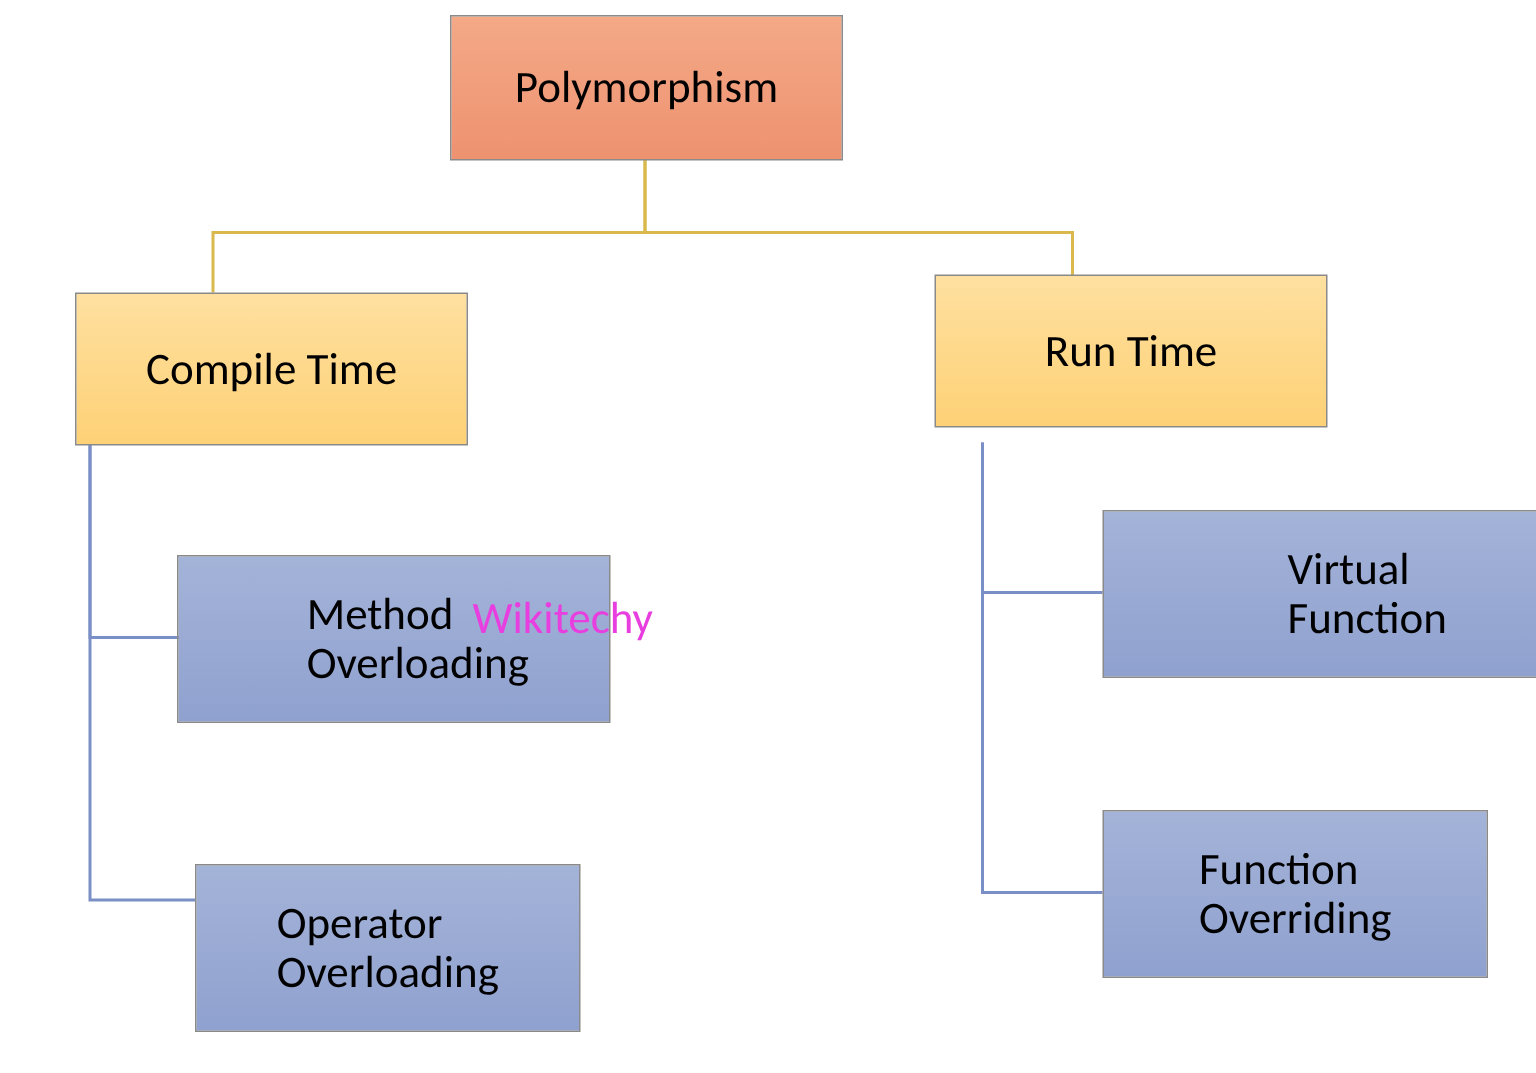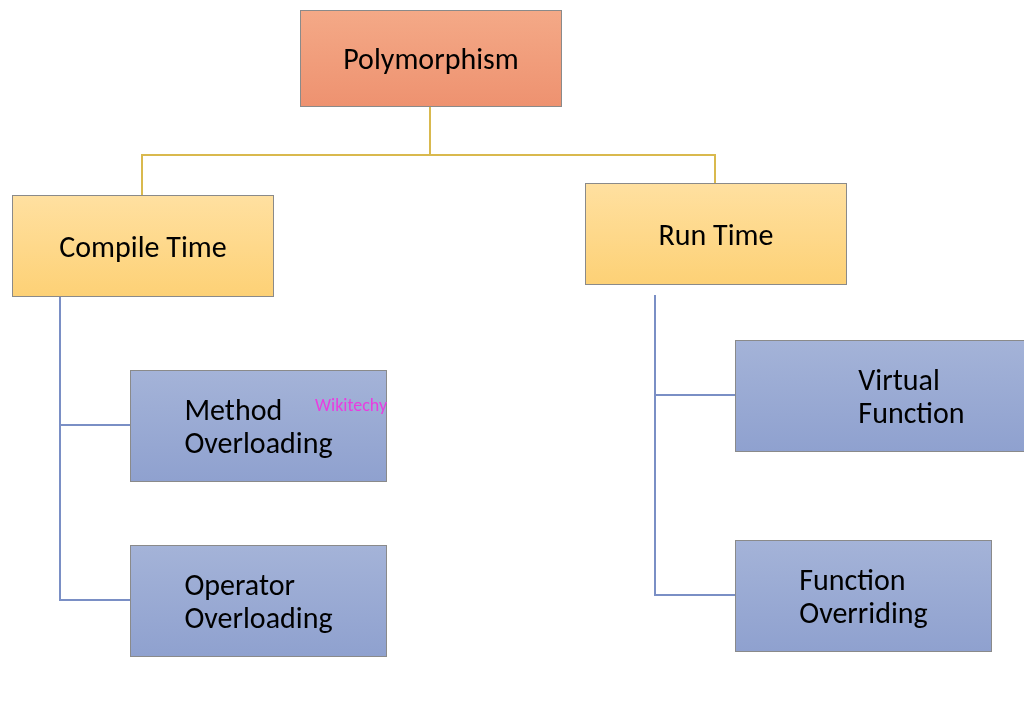--- a/index.html
+++ b/index.html
@@ -23,46 +23,48 @@
     }
     .box-root {
       background: linear-gradient(to bottom, #f4a987 0%, #ee9270 100%);
       left: 300px;
       top: 10px;
       width: 260px;
       height: 95px;
     }
     .box-yellow {
       background: linear-gradient(to bottom, #ffe0a0 0%, #fdd176 100%);
+      margin-left: 38px;
     }
     .box-blue {
       background: linear-gradient(to bottom, #a4b3d8 0%, #8fa1cf 100%);
     }
     .compile-time {
       left: 12px;
       top: 195px;
       width: 260px;
       height: 100px;
     }
     .run-time {
       left: 585px;
       top: 183px;
       width: 260px;
       height: 100px;
     }
     .method-overloading {
-      left: 130px;
+      left: 118px;
       top: 370px;
       width: 255px;
       height: 110px;
       line-height: 1.1;
+      padding-left: 32px;
     }
     .operator-overloading {
       left: 130px;
-      top: 545px;
+      top: 576px;
       width: 255px;
       height: 110px;
       line-height: 1.1;
     }
     .virtual-function {
       left: 735px;
       top: 340px;
       width: 255px;
       height: 110px;
       line-height: 1.1;
@@ -71,21 +73,21 @@
     .function-overriding {
       left: 735px;
       top: 540px;
       width: 255px;
       height: 110px;
       line-height: 1.1;
     }
     .watermark {
       position: absolute;
       color: #e83ee0;
-      font-size: 18px;
+      font-size: 30px;
       font-weight: normal;
       left: 315px;
       top: 394px;
     }
     svg {
       position: absolute;
       top: 0;
       left: 0;
       pointer-events: none;
     }

